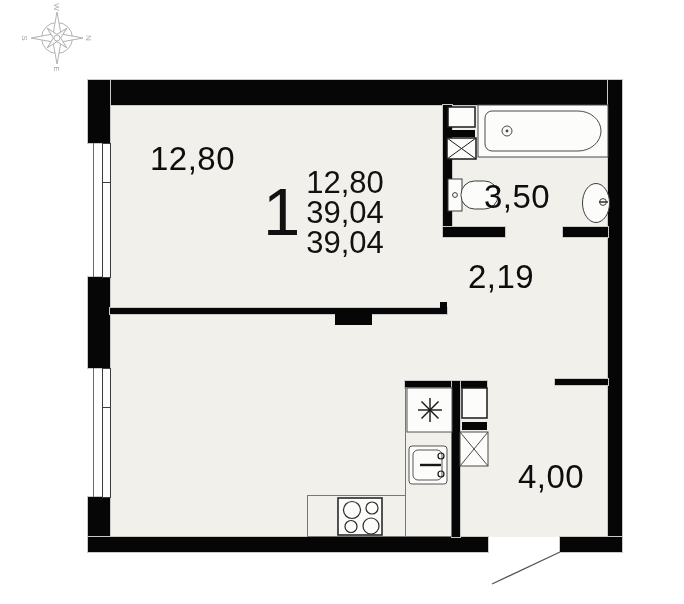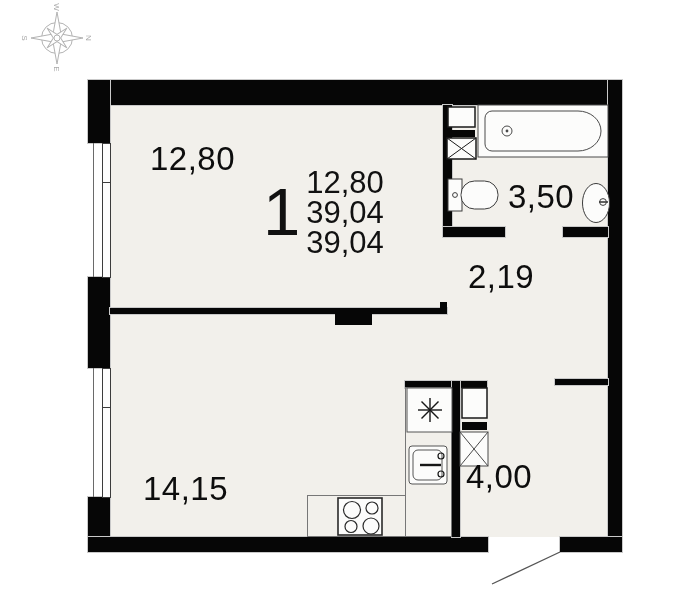--- a/index.html
+++ b/index.html
@@ -127,24 +127,23 @@
       <circle cx="352" cy="510" r="8.5" fill="none" stroke="#2a2a2a" stroke-width="1.2"></circle>
       <circle cx="372" cy="508" r="6" fill="none" stroke="#2a2a2a" stroke-width="1.2"></circle>
       <circle cx="351" cy="526.5" r="6" fill="none" stroke="#2a2a2a" stroke-width="1.2"></circle>
       <circle cx="371" cy="526" r="8" fill="none" stroke="#2a2a2a" stroke-width="1.2"></circle>
     </g>
 
     <line x1="560" y1="552" x2="492" y2="584" stroke="#555" stroke-width="1.3"></line>
   </svg>
 
   <div class="lbl" style="left:150px;top:140px;">12,80</div>
-  <div class="lbl" style="left:508px;top:178px;">3,50</div>
+  <div class="lbl" style="left:484px;top:178px;">3,50</div>
   <div class="lbl" style="left:468px;top:258px;">2,19</div>
-  <div class="lbl" style="left:143px;top:470px;">14,15</div>
-  <div class="lbl" style="left:466px;top:458px;">4,00</div>
+  <div class="lbl" style="left:518px;top:458px;">4,00</div>
 
   <div class="unit-block">
     <div class="unit-rooms">1</div>
     <div class="unit-areas">
       <div>12,80</div>
       <div>39,04</div>
       <div>39,04</div>
     </div>
   </div>
 

